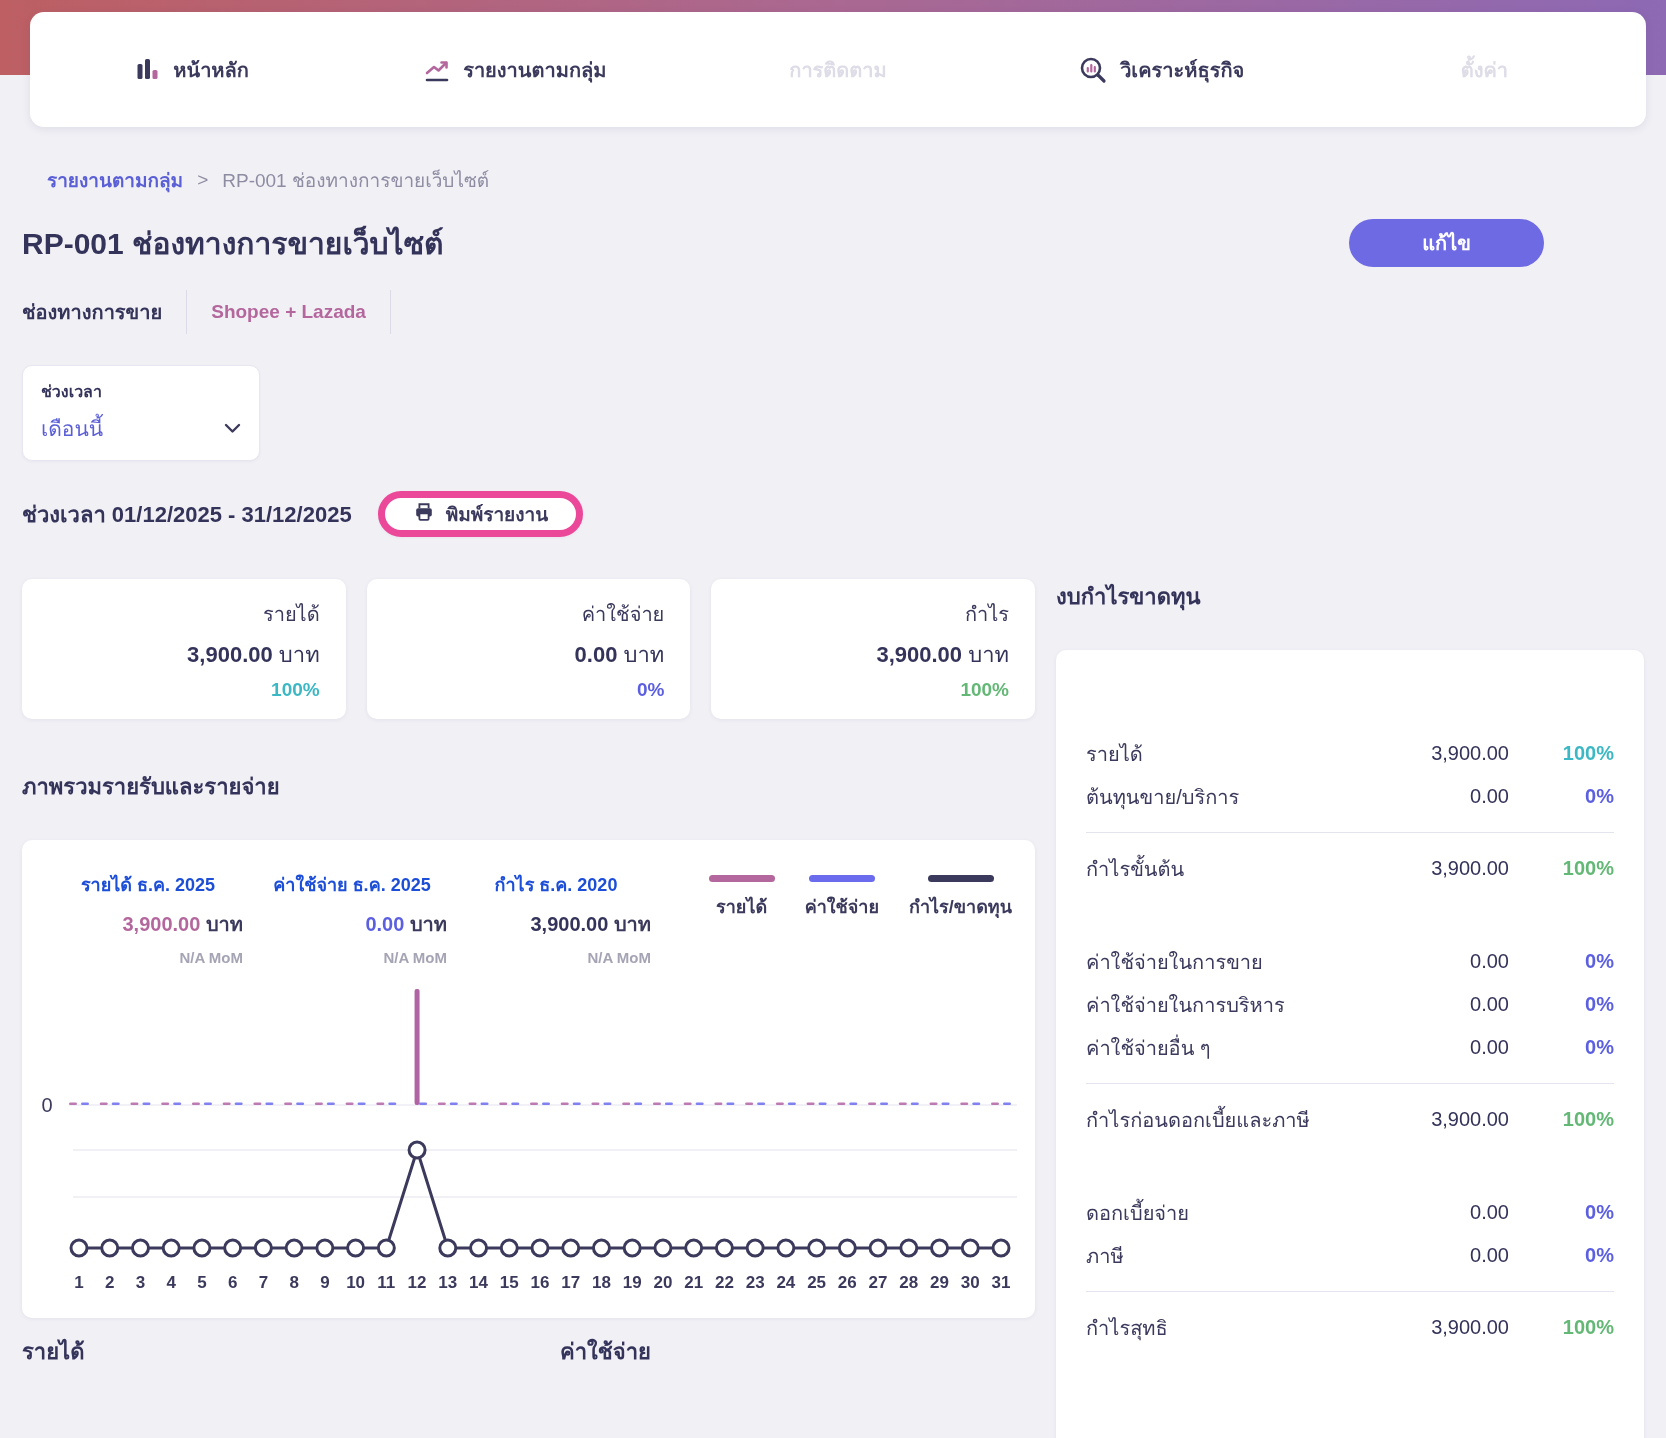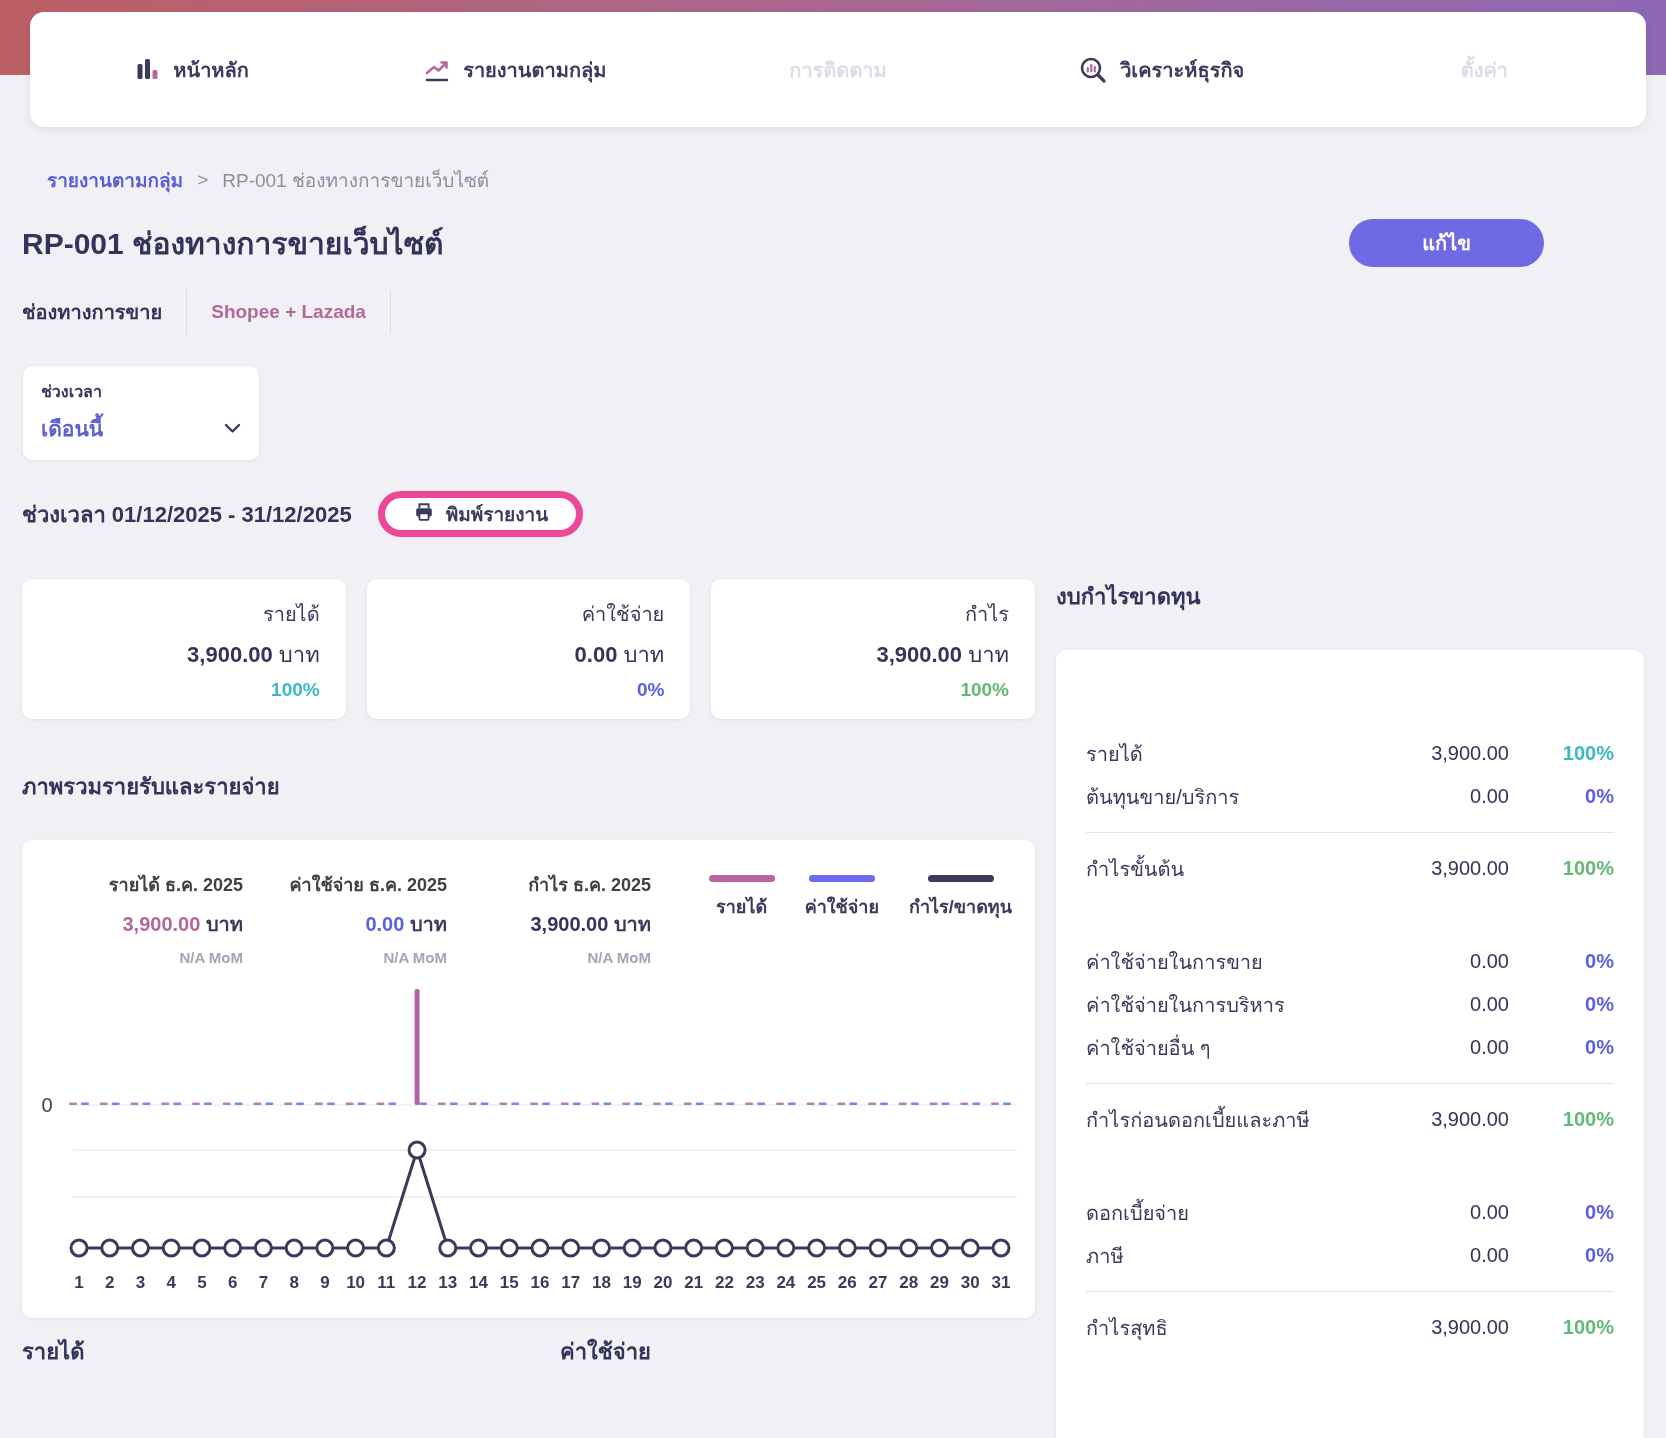--- a/index.html
+++ b/index.html
@@ -44,21 +44,21 @@
   .channel-label { font-size:20px; font-weight:700; color:#34335a; }
   .v-div { width:1px; height:44px; background:#dbdae6; margin:0 24px; }
   .channel-value { font-size:19px; font-weight:700; color:#b4679d; }
   
   .range-dd {
     margin-top:30px; width:238px; background:#fff; border:1px solid #e8e7f1; border-radius:10px;
     padding:13px 18px 15px 18px; cursor:pointer; box-shadow:0 1px 3px rgba(60,60,110,.05);
   }
   .range-dd .dd-label { font-size:16px; font-weight:700; color:#34335a; }
   .range-dd .dd-value-row { margin-top:8px; display:flex; align-items:center; justify-content:space-between; }
-  .range-dd .dd-value { font-size:21px; color:#5b5fd6; font-weight:700; }
+  .range-dd .dd-value { font-size:21px; color:#5b5fd6; font-weight:400; }
   
   .period-row { margin-top:30px; display:flex; align-items:center; gap:26px; }
   .period-text { font-size:22px; font-weight:700; color:#34335a; }
   .print-btn {
     display:flex; align-items:center; gap:11px; background:#fff; border:7px solid #ec4899;
     border-radius:24px; height:46px; padding:0 28px; font-size:19px; font-weight:600;
     color:#3b3a5d; font-family:inherit; cursor:pointer; box-shadow:0 1px 3px rgba(60,60,110,.05);
   }
   
   .two-col { margin-top:42px; display:flex; gap:21px; }
@@ -91,21 +91,21 @@
   .pnl-div { border-top:1px solid #e4e4ee; margin:14px 0; }
   .pnl-gap { margin-top:50px; }
   
   .overview-heading { margin-top:50px; margin-bottom:0; }
   .chart-card {
     margin-top:32px; background:#fff; border-radius:10px;
     box-shadow:0 1px 4px rgba(60,60,110,.07); padding:30px 11px 12px 11px;
   }
   .chart-head { display:flex; align-items:flex-start; padding:0 12px 0 20px; }
   .stat { width:190px; text-align:right; margin-right:14px; }
-  .stat .s-label { font-size:18px; font-weight:600; color:#404040; }
+  .stat .s-label { font-size:18px; font-weight:600; color:#1d4ed8;text-align:center; }
   .stat .s-value { margin-top:9px; font-size:20px; font-weight:700; }
   .stat .s-value .unit { color:#3b3a5d; font-weight:600; }
   .stat .s-mom { margin-top:9px; font-size:15px; font-weight:600; color:#a5a4b5; }
   .sv-pink { color:#b4679d; } .sv-indigo { color:#5b5fe0; } .sv-navy { color:#34335a; }
   .legend { margin-left:auto; display:flex; gap:30px; padding-top:5px; }
   .legend-item { display:flex; flex-direction:column; align-items:center; gap:10px; cursor:pointer; }
   .legend-line { width:66px; height:7px; border-radius:4px; }
   .legend-label { font-size:18px; font-weight:600; color:#3b3a5d; }
   #chart-svg { display:block; margin-top:8px; }
   
@@ -232,21 +232,21 @@
                 <div class="s-label">รายได้ ธ.ค. 2025</div>
                 <div class="s-value sv-pink"><span>3,900.00</span> <span class="unit"> บาท</span></div>
                 <div class="s-mom">N/A MoM</div>
               </div>
               <div class="stat">
                 <div class="s-label">ค่าใช้จ่าย ธ.ค. 2025</div>
                 <div class="s-value sv-indigo"><span>0.00</span> <span class="unit"> บาท</span></div>
                 <div class="s-mom">N/A MoM</div>
               </div>
               <div class="stat">
-                <div class="s-label">กำไร ธ.ค. 2025</div>
+                <div class="s-label">กำไร ธ.ค. 2020</div>
                 <div class="s-value sv-navy"><span>3,900.00</span> <span class="unit"> บาท</span></div>
                 <div class="s-mom">N/A MoM</div>
               </div>
             </div>
           <div class="legend" id="legend-wrap">
               <div class="legend-item">
                 <div class="legend-line" style="background: rgb(180, 103, 157);"></div>
                 <div class="legend-label">รายได้</div>
               </div>
               <div class="legend-item">

